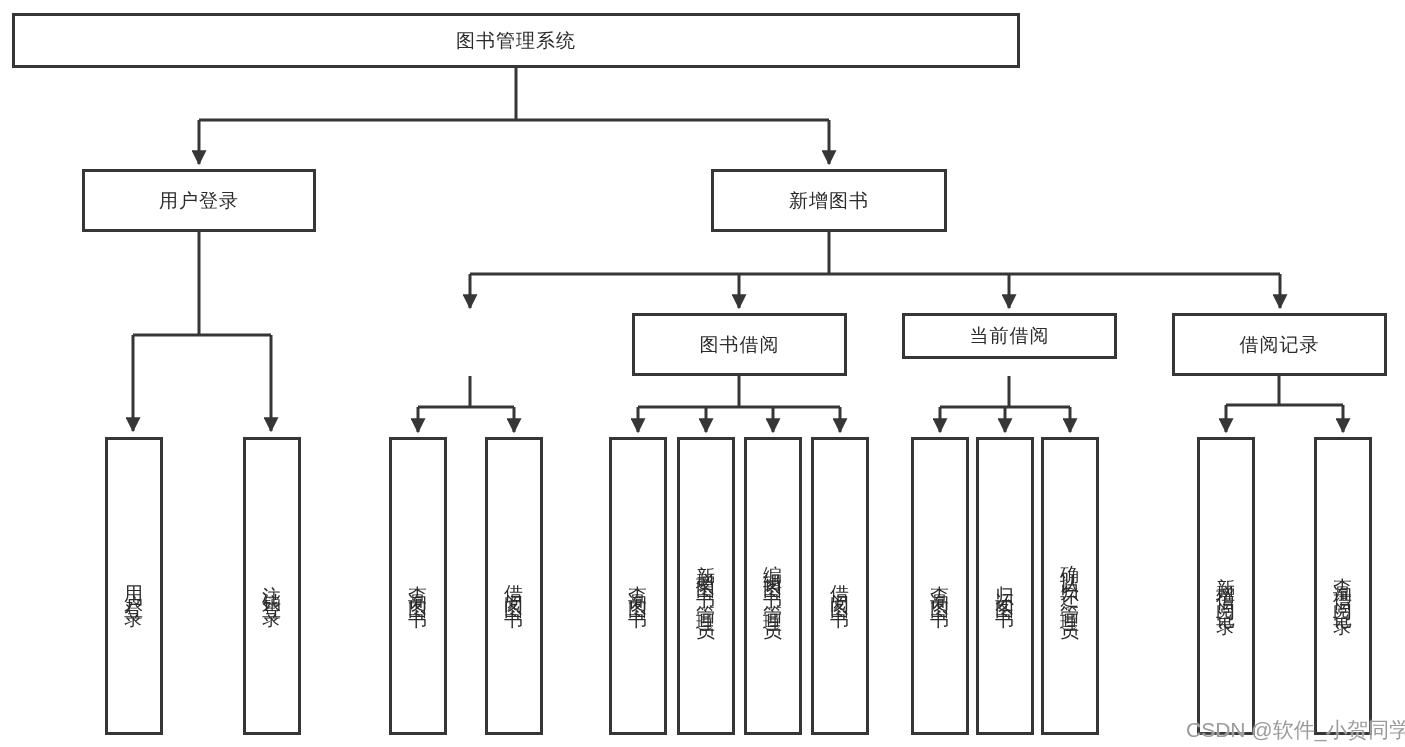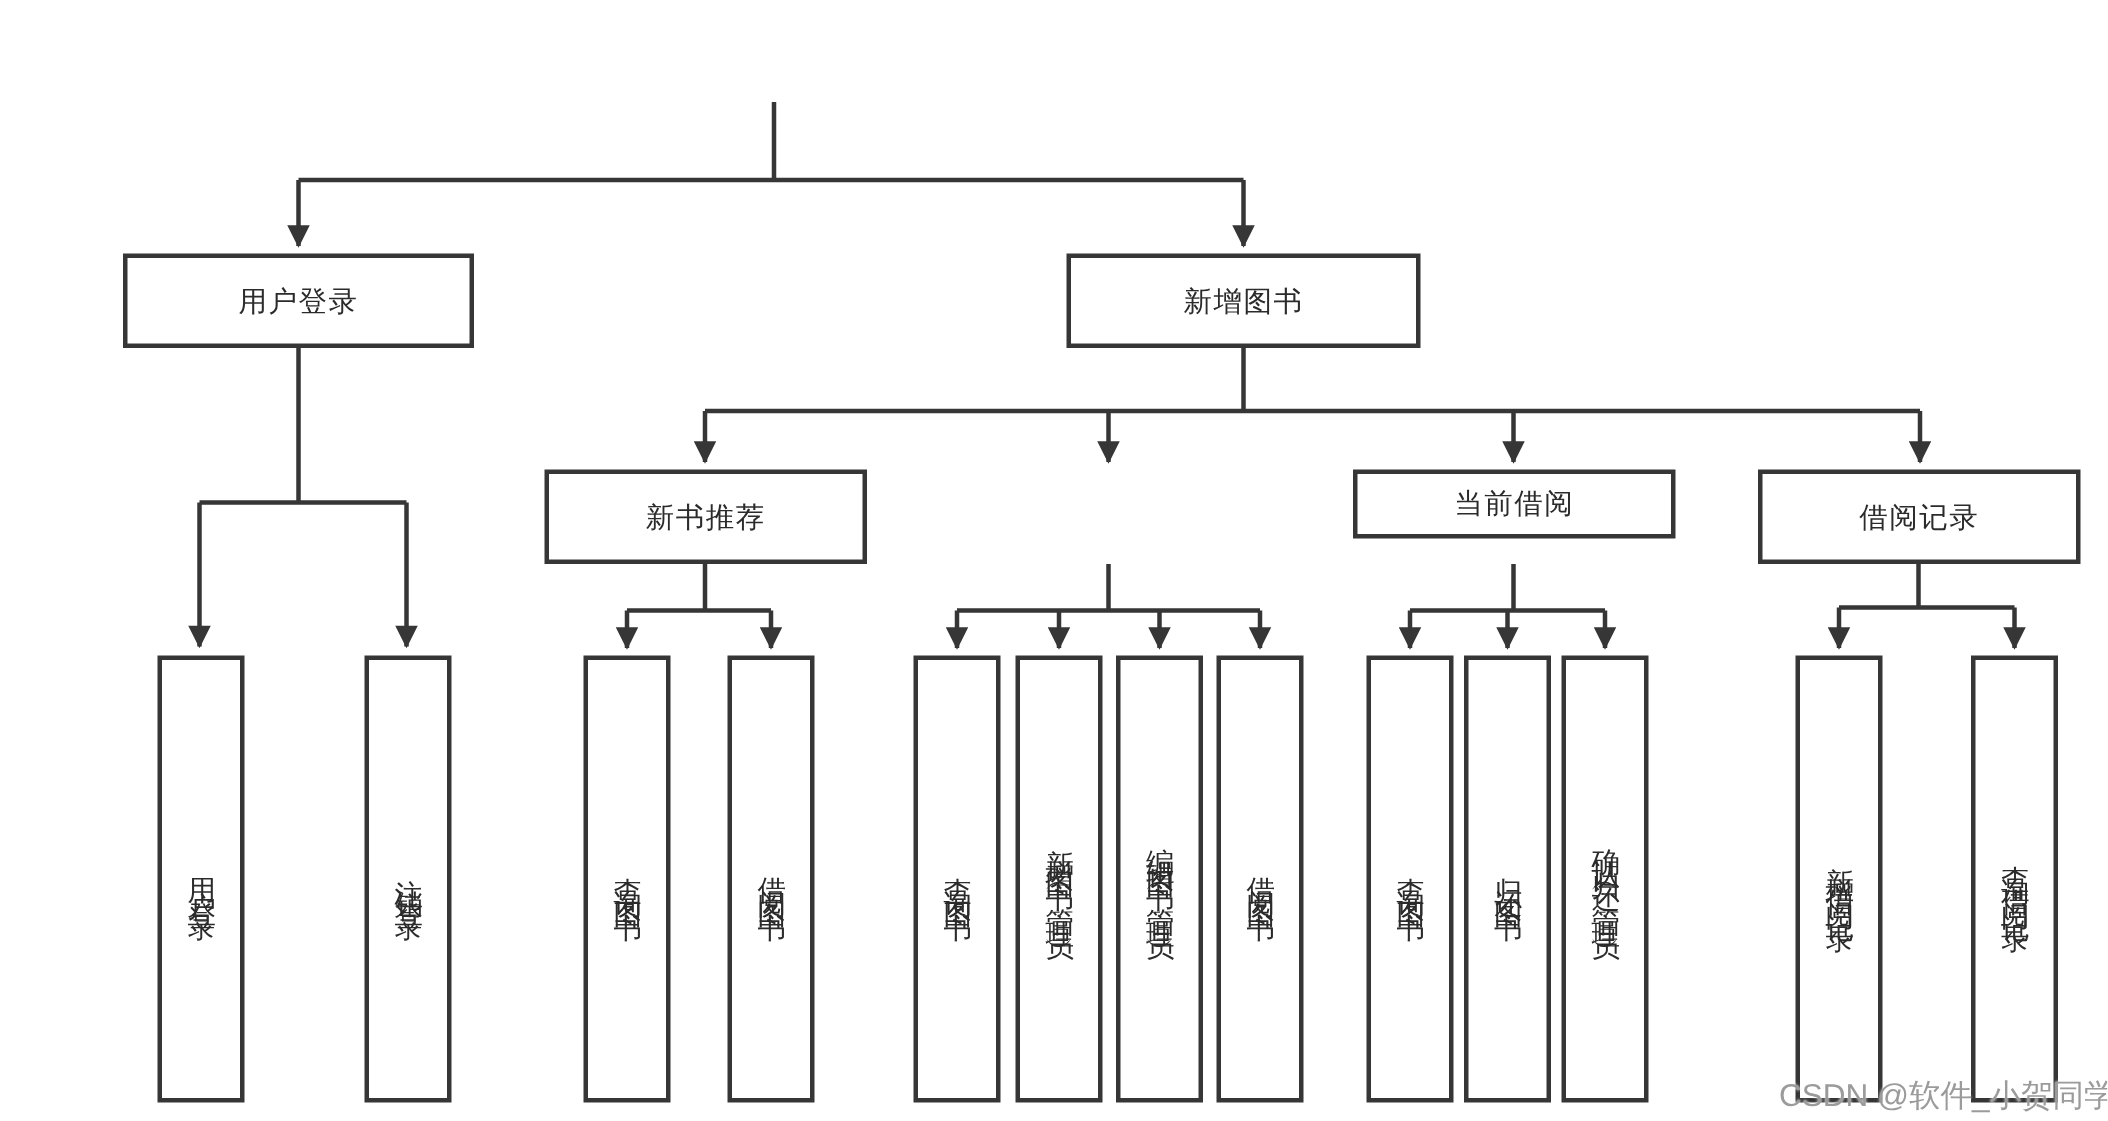--- a/index.html
+++ b/index.html
@@ -116,25 +116,26 @@
       <line x1="773" y1="407" x2="773" y2="432" marker-end="url(#arrow)"></line>
       <line x1="840" y1="407" x2="840" y2="432" marker-end="url(#arrow)"></line>
       <line x1="940" y1="407" x2="940" y2="432" marker-end="url(#arrow)"></line>
       <line x1="1005" y1="407" x2="1005" y2="432" marker-end="url(#arrow)"></line>
       <line x1="1070" y1="407" x2="1070" y2="432" marker-end="url(#arrow)"></line>
       <line x1="1226" y1="405" x2="1226" y2="432" marker-end="url(#arrow)"></line>
       <line x1="1343" y1="405" x2="1343" y2="432" marker-end="url(#arrow)"></line>
     </g>
   </svg>
 
+  <div class="box n-root">图书管理系统</div>
 
   <div class="box n-login-branch">用户登录</div>
   <div class="box n-bookmgmt">新增图书</div>
 
-  <div class="box n-newbook">新书推荐</div>
+  <div class="box n-borrow">图书借阅</div>
   <div class="box n-current">当前借阅</div>
   <div class="box n-records">借阅记录</div>
 
   <div class="box vbox leaf l1">用户登录</div>
   <div class="box vbox leaf l2">注销登录</div>
   <div class="box vbox leaf l3">查询图书</div>
   <div class="box vbox leaf l4">借阅图书</div>
   <div class="box vbox leaf l5">查询图书</div>
   <div class="box vbox leaf l6">新增图书（管理员）</div>
   <div class="box vbox leaf l7">编辑图书（管理员）</div>

